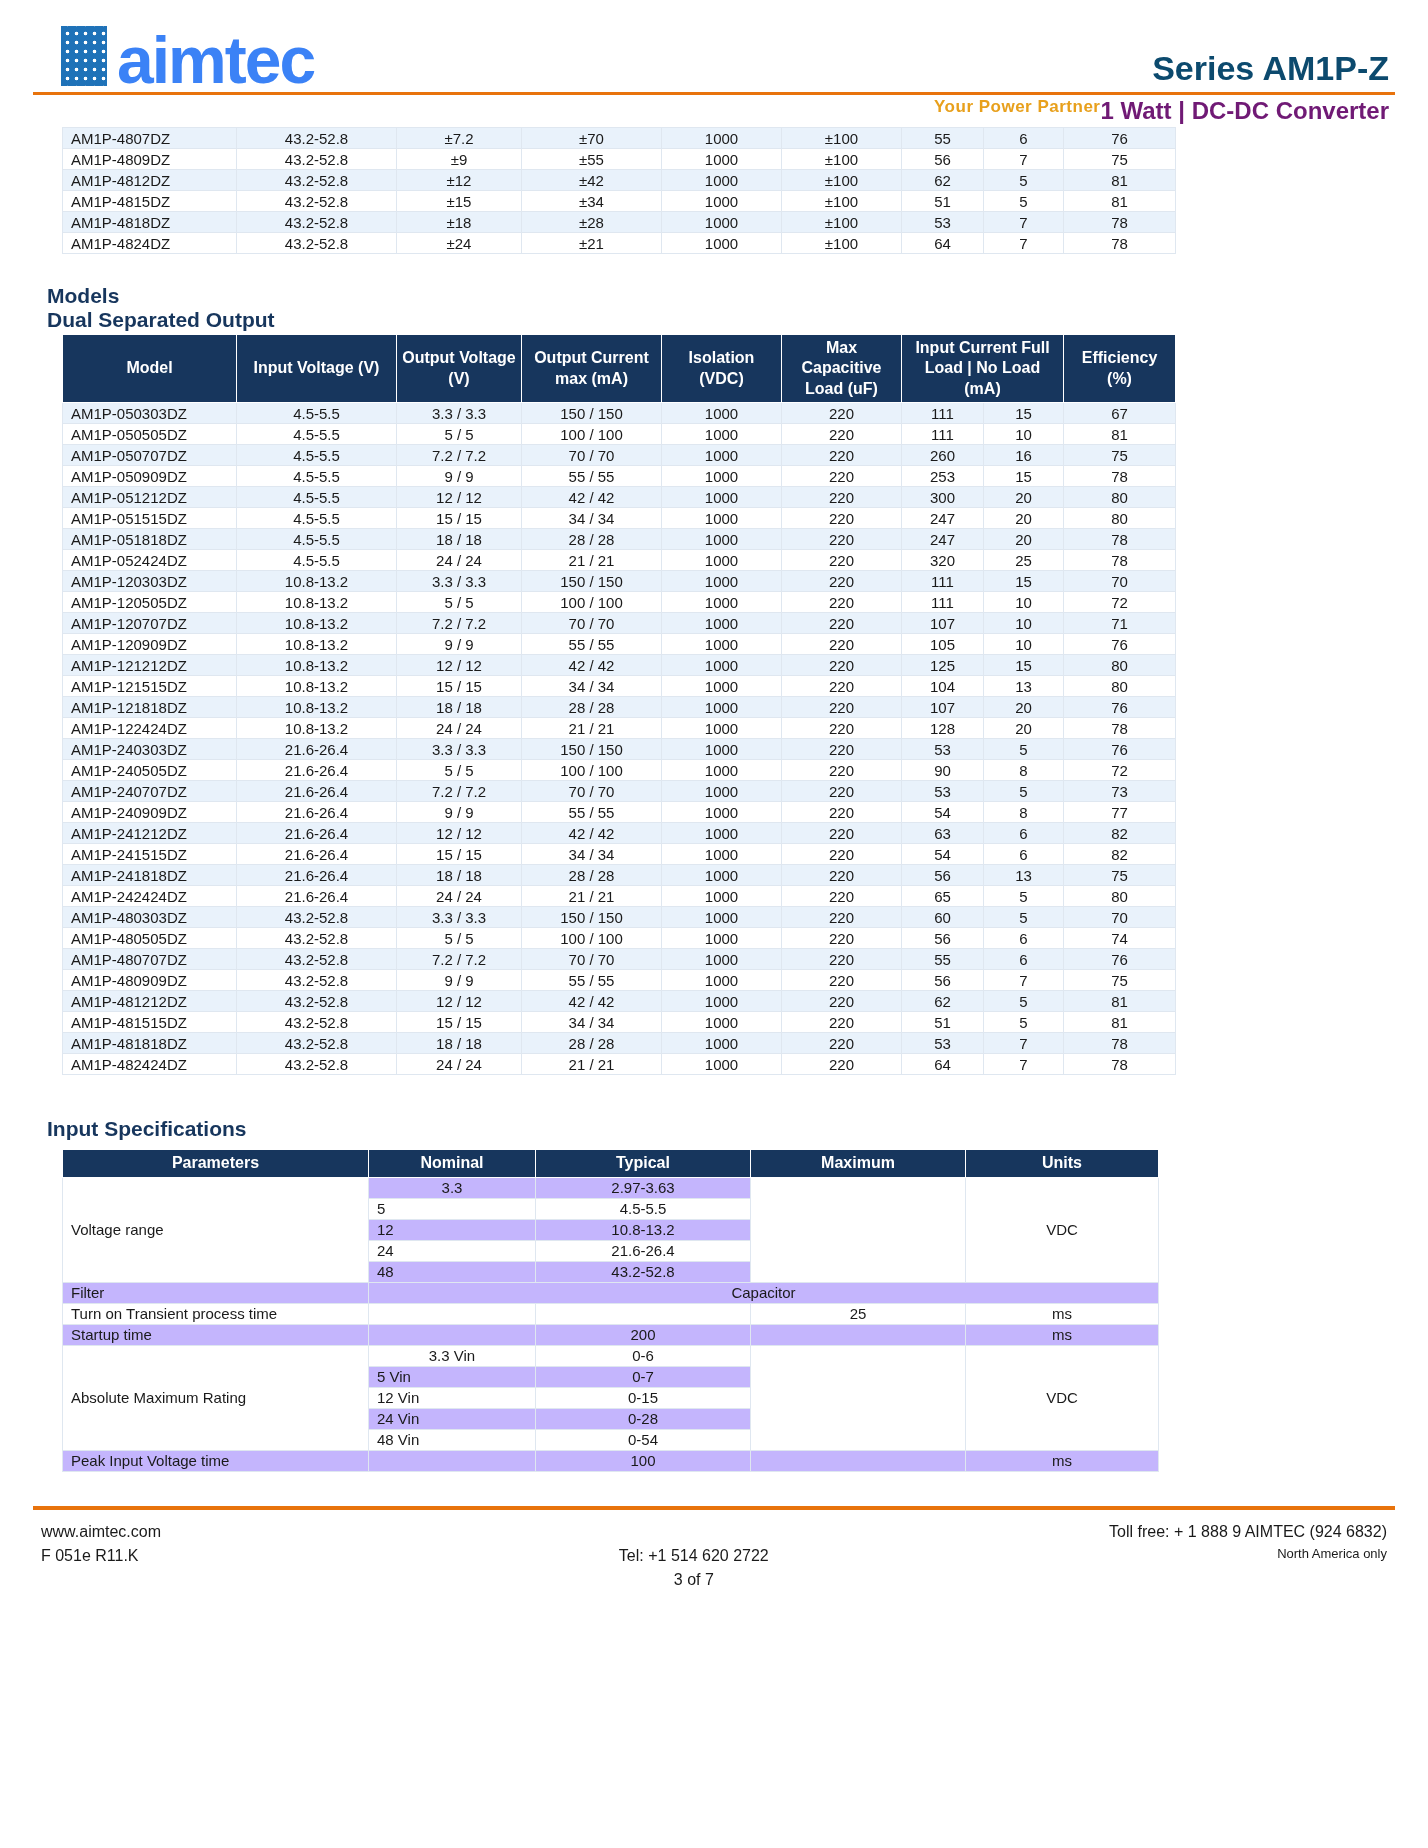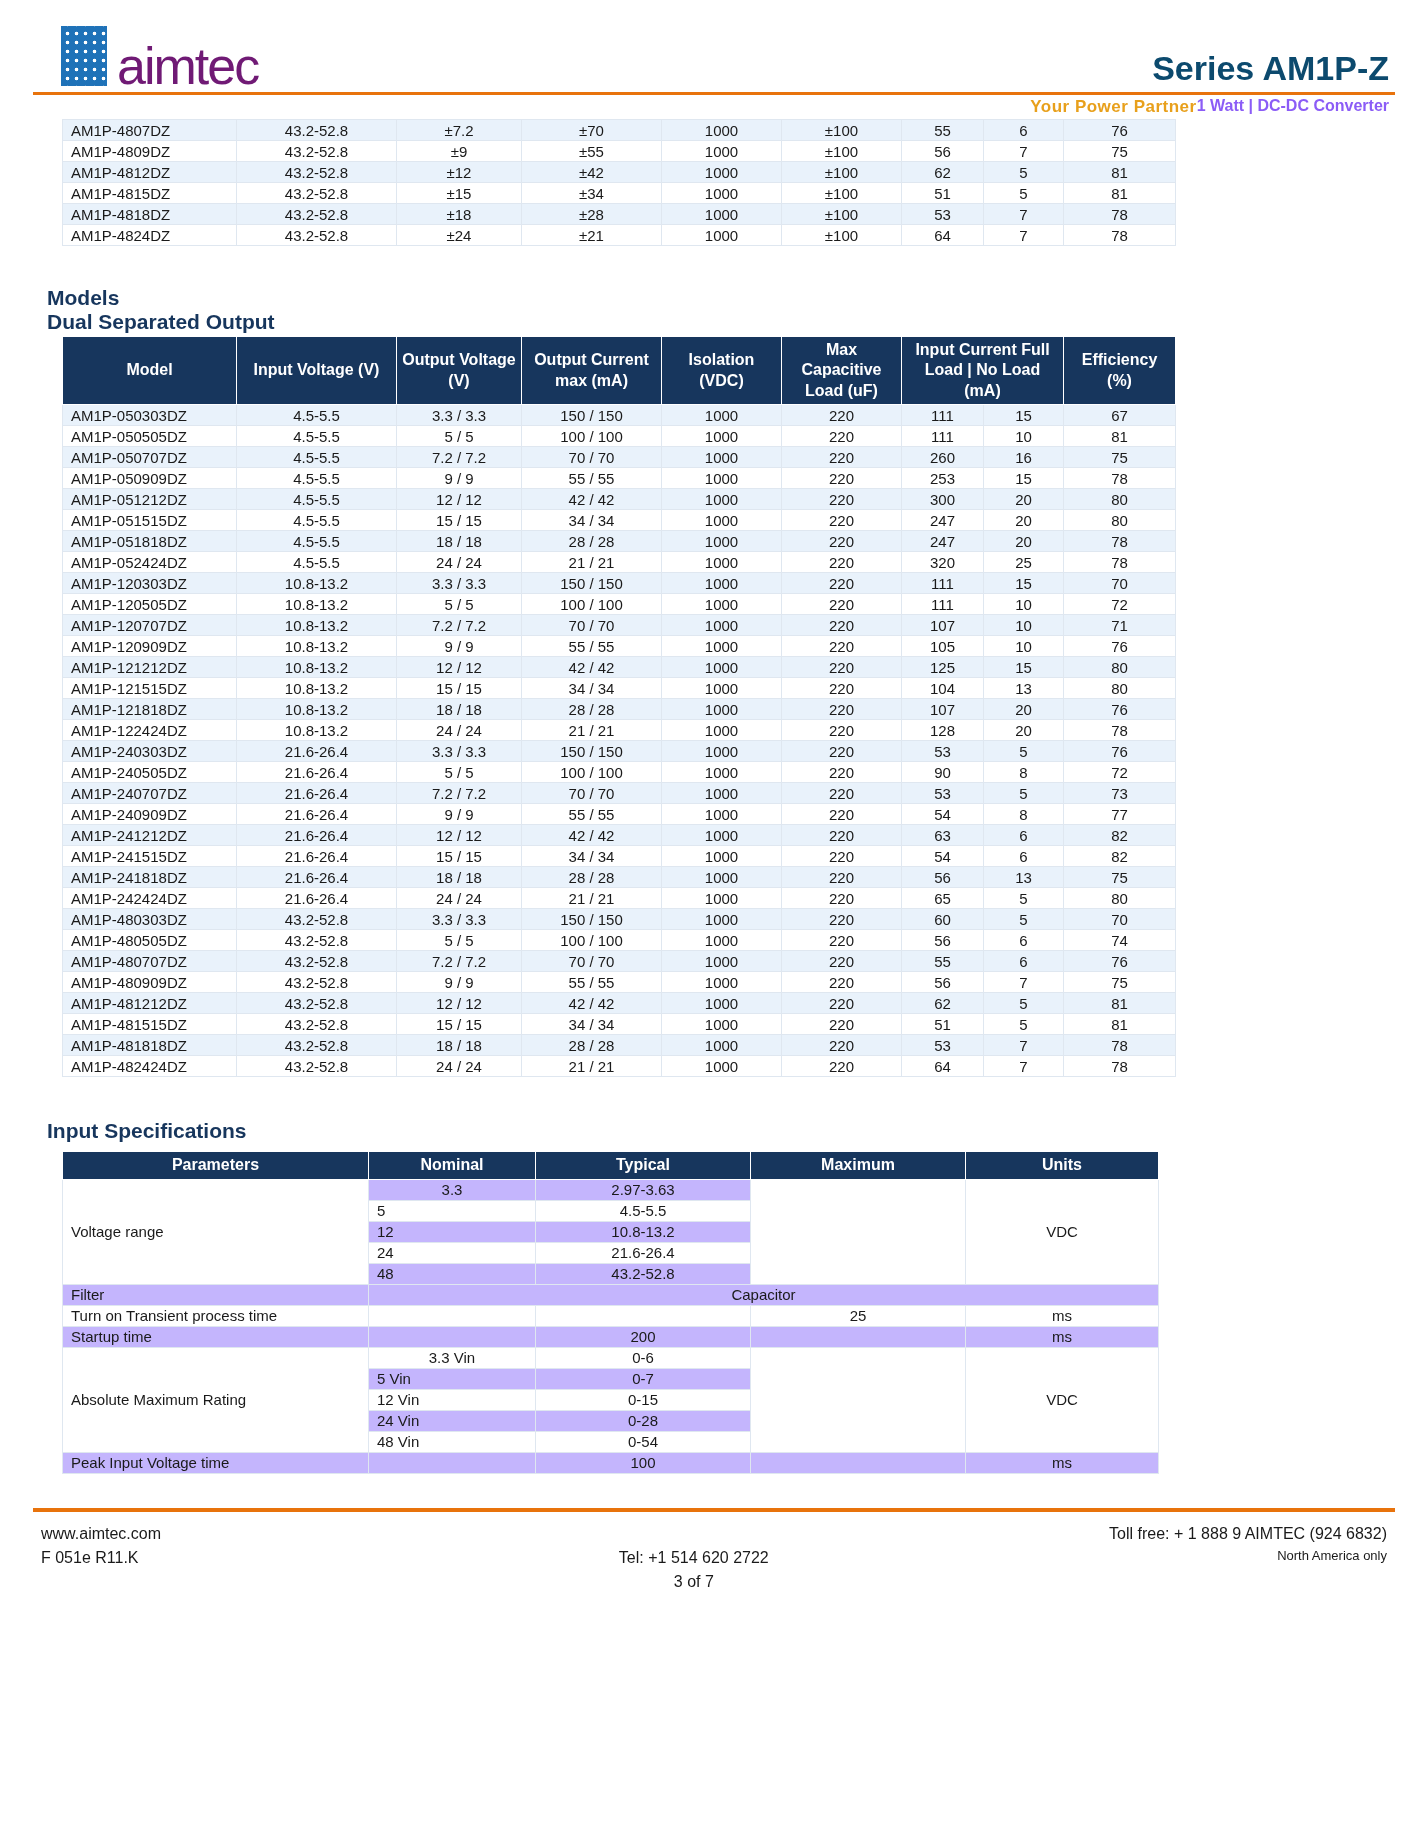--- a/index.html
+++ b/index.html
@@ -18,44 +18,44 @@
   
   .hdr-top { display:flex; justify-content:space-between; align-items:flex-end; padding:0 6px; }
   .logo-block { display:flex; align-items:flex-end; gap:10px; padding-left:22px; }
   .logo-icon {
     width:46px; height:60px; background:#1f72b8;
     background-image: radial-gradient(circle, #ffffff 1.6px, transparent 2.1px);
     background-size:9px 9px; background-position:2px 3px;
     margin-bottom:4px;
   }
   .logo-text {
-    font-size:52px; font-weight:normal; color:#701a75;
+    font-size:66px; font-weight:bold; color:#3b82f6;
     letter-spacing:-2px; line-height:0.9;
   }
   .series-title { font-size:34px; font-weight:bold; color:#0c4a6e; padding-bottom:2px; }
   .orange-rule { border:none; border-top:3px solid #e8730c; margin:2px 0 0 0; }
   .hdr-bottom { display:flex; justify-content:flex-end; align-items:flex-start; padding:2px 6px 0 6px; }
   .tagline { font-size:17px; font-weight:bold; color:#e8a01c; padding-left:90px; letter-spacing:0.5px; }
-  .series-subtitle { font-size:16px; font-weight:bold; color:#8b5cf6; }
+  .series-subtitle { font-size:24px; font-weight:bold; color:#701a75; }
 
   
   table.data-table { border-collapse:collapse; table-layout:fixed; font-size:15px; margin-left:29px; }
   table.data-table td {
     border:1px solid #dfe7f0; text-align:center;
     height:21px; padding:0 4px; overflow:hidden; white-space:nowrap;
   }
   table.data-table td.left, table.data-table td:first-child { text-align:left; padding-left:8px; }
   tbody.zebra tr:nth-child(odd) td { background:#e9f2fb; }
   table.data-table th {
     background:#17365d; color:#ffffff; font-weight:bold; font-size:16px;
     border:1px solid #ffffff; padding:3px 4px; line-height:1.28; vertical-align:middle;
   }
 
   .section-heading { color:#17365d; font-weight:bold; font-size:21px; margin-left:14px; }
-  .mt30 { margin-top:40px; }
+  .mt30 { margin-top:30px; }
   .mt6  { margin-top:2px; }
   .mt40 { margin-top:42px; }
   .mt8  { margin-top:8px; }
 
   
   table.spec td { white-space:normal; }
   td.blue { background:#c4b5fd; }
   td.label-cell { text-align:left; padding-left:8px; }
 
   

